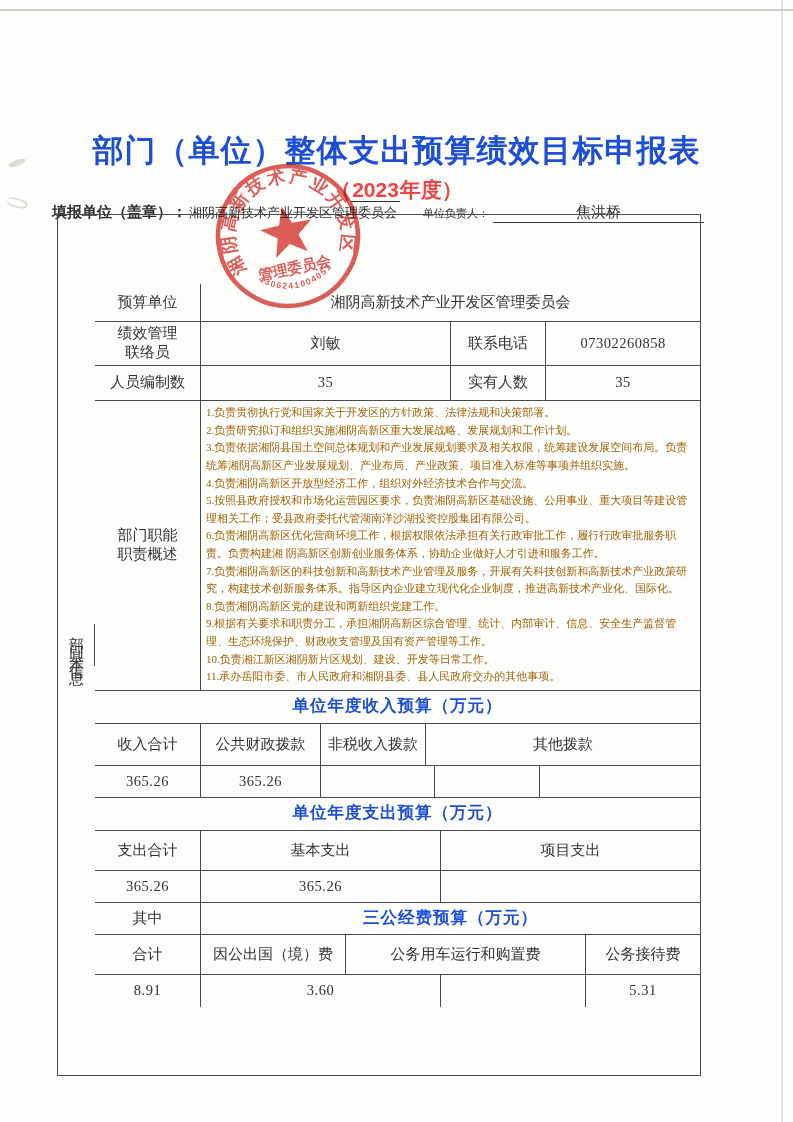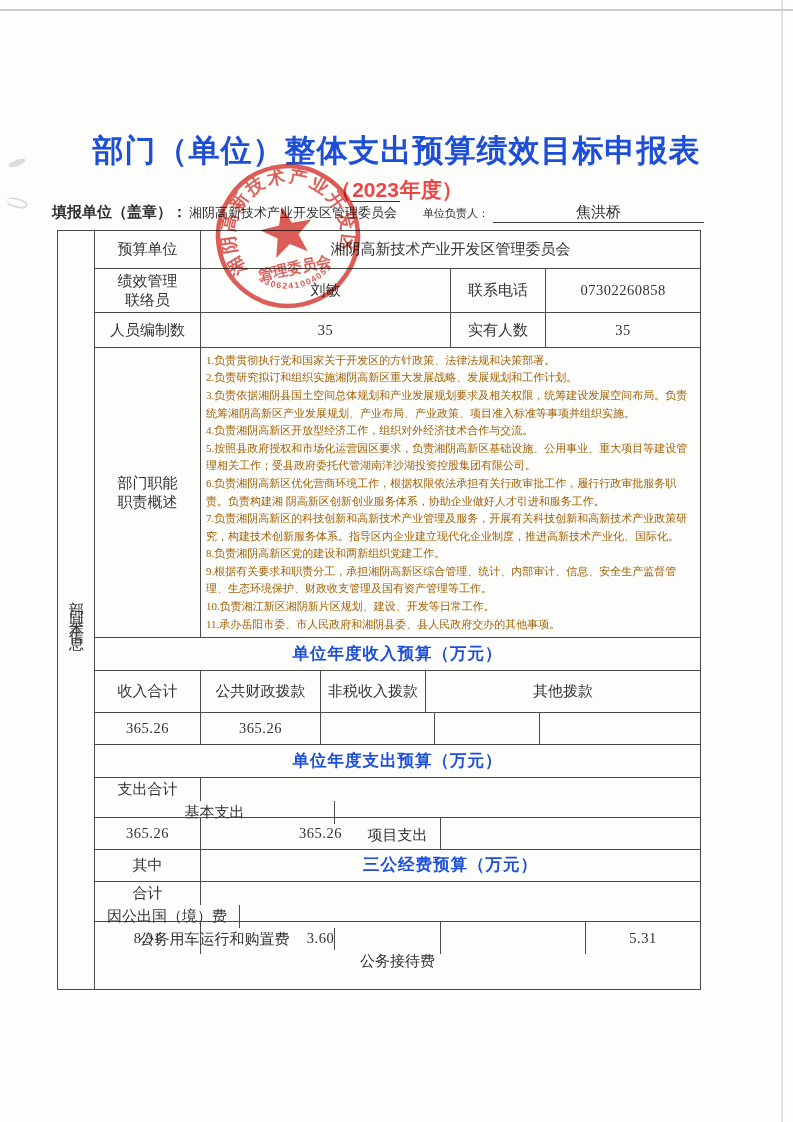--- a/index.html
+++ b/index.html
@@ -30,42 +30,42 @@
   .fill-line {
     position:absolute; top:203px; left:52px; width:652px;
     display:flex; align-items:baseline; font-size:15px; white-space:nowrap;
   }
   .fl-label { font-weight:700; font-family:"Liberation Sans","DejaVu Sans",sans-serif; font-size:15px; }
   .fl-unit { font-size:13px; margin-left:2px; }
   .fl-head-label { font-weight:400; font-family:"Liberation Sans","DejaVu Sans",sans-serif; font-size:11px; margin-left:26px; }
   .fl-name { flex:1; text-align:center; border-bottom:1.4px solid #3c3c3c; font-size:15px; margin-left:4px; }
 
   .form {
-    position:absolute; top:230px; left:57px; width:644px; height:760px;
-    border:1.8px solid #4a4a4a; display:flex; font-size:15px;
+    position:absolute; top:214px; left:57px; width:644px; height:862px;
+    border:1.8px solid #4a4a4a; display:flex; font-size:15px;align-items:center;
   }
   .col-a { width:37px; border-right:1.4px solid #4a4a4a; display:flex; align-items:center; justify-content:center; }
   .col-a span { writing-mode:vertical-lr; text-orientation:upright; letter-spacing:7px; font-size:15px; color:#333; }
   .rows { flex:1; display:flex; flex-direction:column; }
   .row { display:flex; border-bottom:1.4px solid #4a4a4a; }
   .row:last-child { border-bottom:none; }
   .tcell {
     display:flex; align-items:center; justify-content:center; text-align:center;
     border-right:1.4px solid #4a4a4a; padding:2px 4px; line-height:1.25; color:#333;
   }
   .tcell:last-child { border-right:none; }
   .w-b { width:106px; }
   .w-250 { width:250px; } .w-95 { width:95px; }
   .w-120 { width:120px; } .w-114 { width:114px; } .w-105 { width:105px; }
   .w-240 { width:240px; } .w-145 { width:145px; }
   .grow { flex:1; }
   .pre { white-space:pre-line; }
   .h-38 { height:38px; } .h-44 { height:44px; } .h-35 { height:35px; }
   .h-290 { height:290px; } .h-33 { height:33px; } .h-42 { height:42px; }
-  .h-32 { height:32px; } .h-40 { height:40px;flex-direction:column; }
+  .h-32 { height:32px; } .h-40 { height:40px; }
   .sec-head { font-size:16.5px; font-weight:700; letter-spacing:1px; color:#1d4ed8; }
   .num { font-size:14.5px; letter-spacing:.5px; }
   .duties-cell { align-items:center; justify-content:flex-start; padding:8px 6px 8px 5px; }
   .duties-text { font-size:11px; line-height:1.6; text-align:left; color:#a16207; width:100%; }
 
   .stamp {
     position:absolute; left:212px; top:160px; width:152px; height:152px;
     transform:rotate(-12deg); opacity:.8; mix-blend-mode:multiply; pointer-events:none;
   }
 </style>

